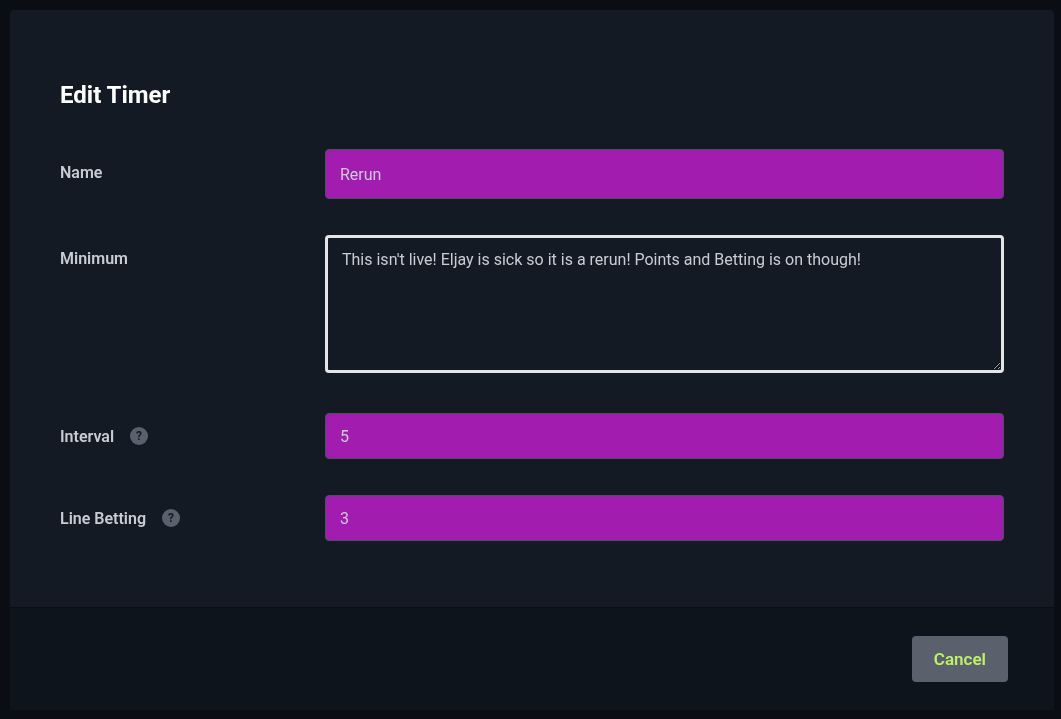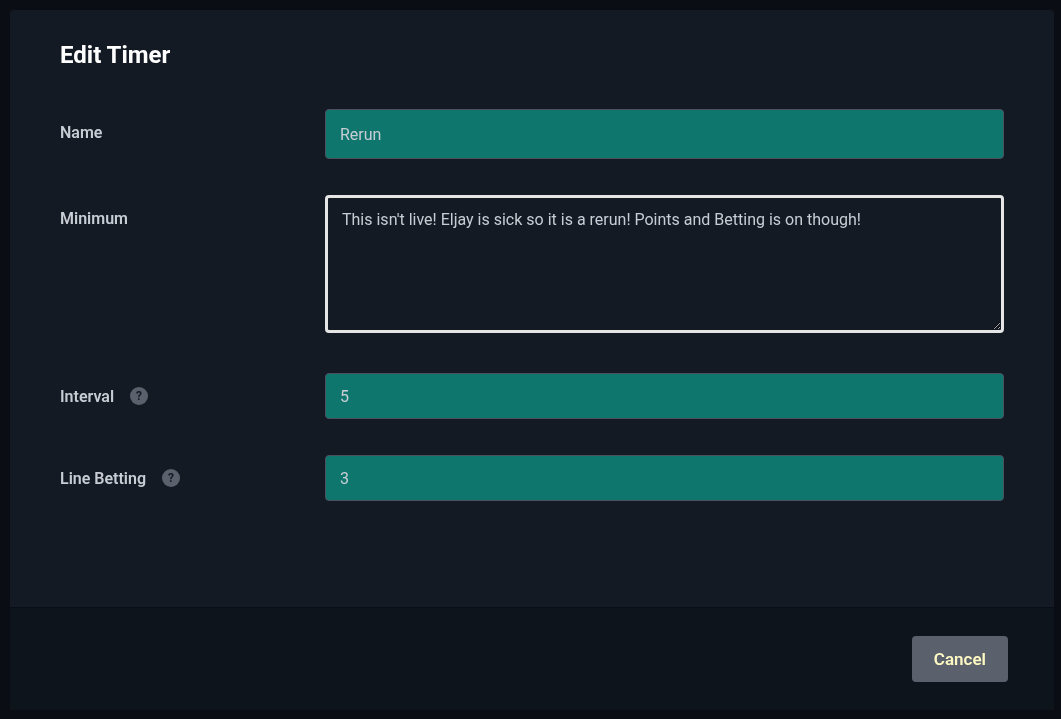--- a/index.html
+++ b/index.html
@@ -24,21 +24,22 @@
       height: 700px;
       position: absolute;
       top: 10px;
       left: 10px;
       display: flex;
       flex-direction: column;
     }
 
     .modal-body {
       flex: 1;
-      padding: 31px 50px 30px 50px;
+      padding: 50px 50px 30px 50px;
+      margin-top: 21px;
     }
 
     .modal-title {
       color: #ffffff;
       font-size: 24px;
       font-weight: 700;
       margin-bottom: 40px;
     }
 
     .form-row {
@@ -74,21 +75,21 @@
       justify-content: center;
       cursor: help;
     }
 
     .form-input-cell {
       flex: 1;
     }
 
     .text-input {
       width: 100%;
-      background: #0f766e;
+      background: #a21caf;
       border: 1px solid #4a5260;
       border-radius: 4px;
       color: #c8cdd4;
       font-size: 16px;
       padding: 12px 14px;
       font-family: inherit;
       outline: none;
     }
 
     .name-input {
@@ -127,21 +128,21 @@
       border-radius: 4px;
       font-size: 17px;
       font-weight: 600;
       padding: 13px 22px;
       cursor: pointer;
       font-family: inherit;
     }
 
     .btn-cancel {
       background: #5a616c;
-      color: #fef9c3;
+      color: #bef264;
     }
 
     .btn-save {
       background: #20c997;
       color: #ffffff;
     }
   </style>
 </head>
 <body>
 

